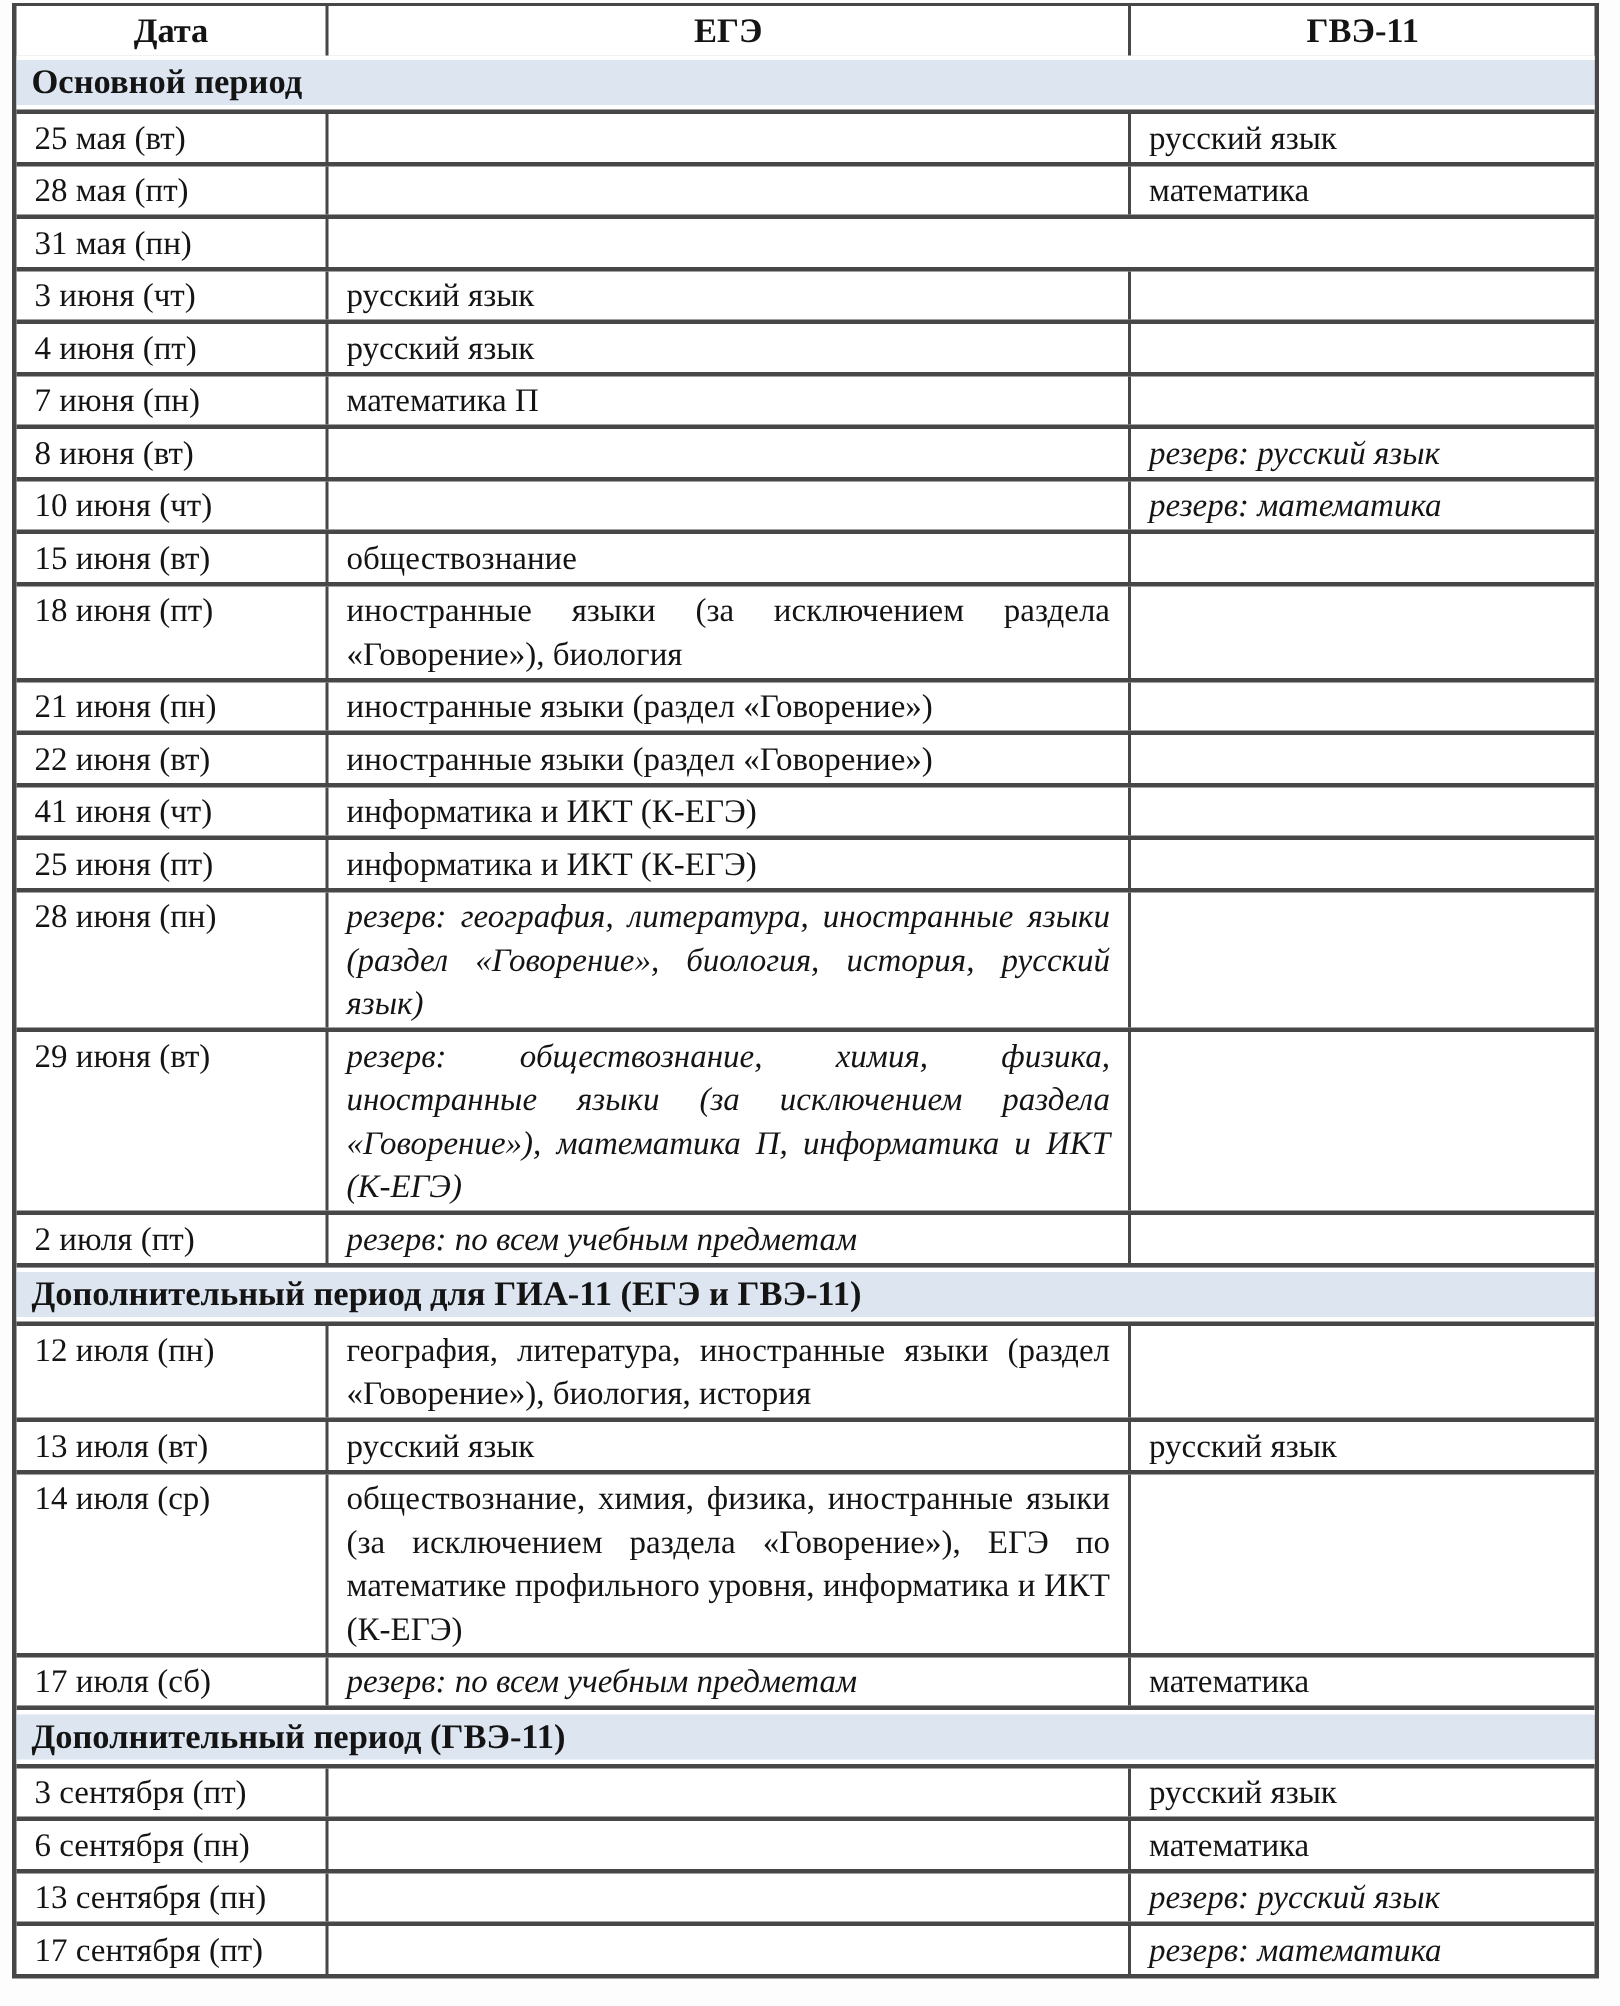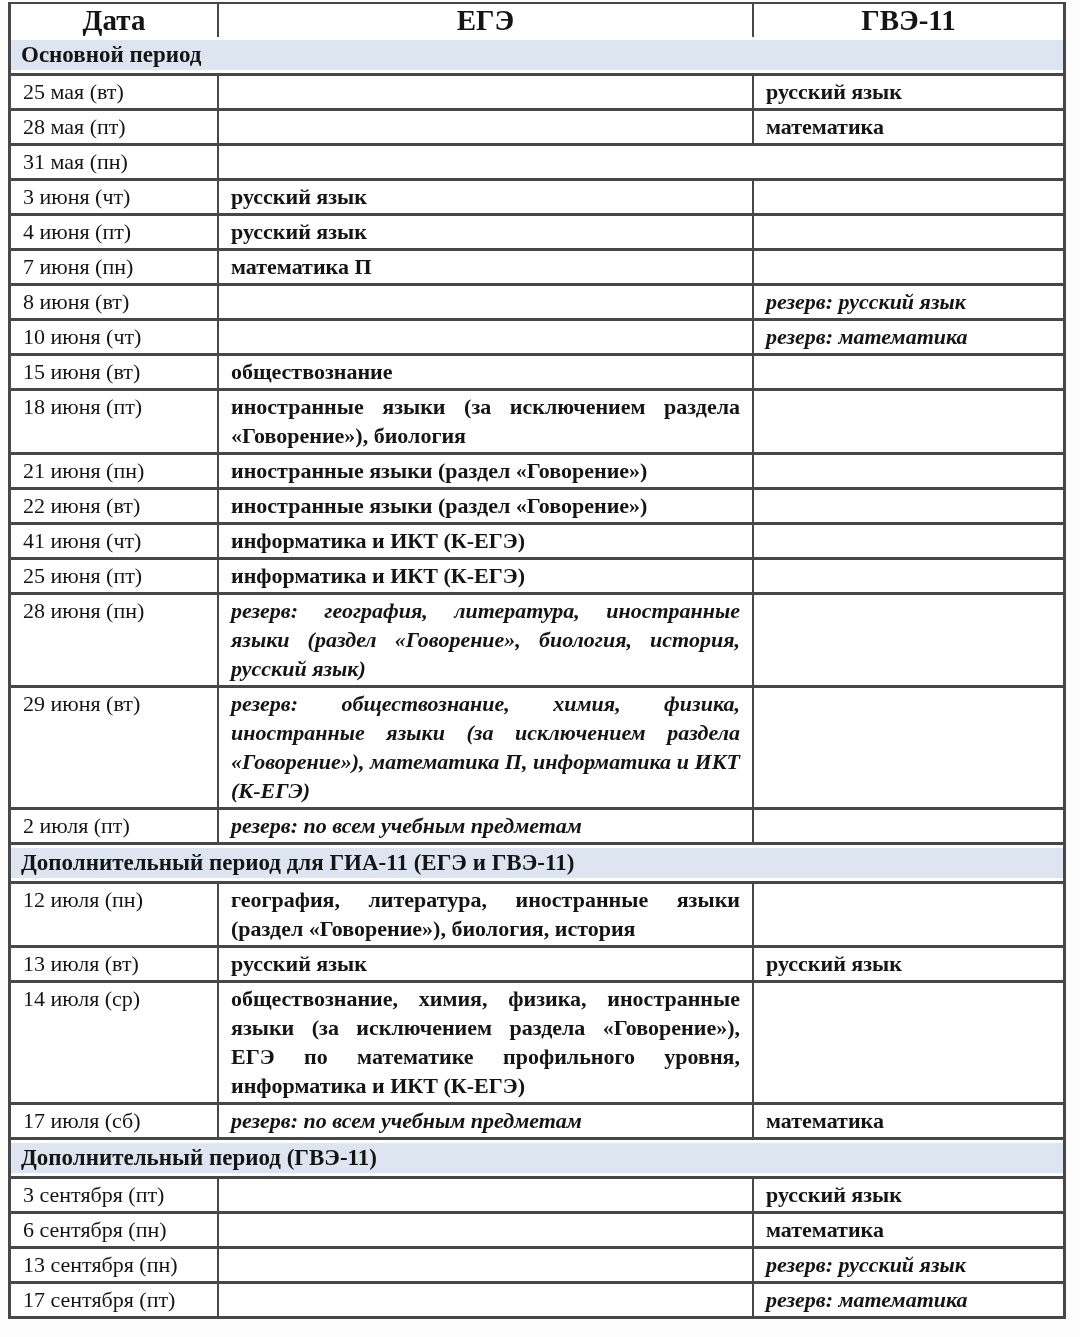--- a/index.html
+++ b/index.html
@@ -28,24 +28,24 @@
     border-top:3px solid var(--border);
     min-height:33px;
   }
   .row:first-child{border-top:none;}
   .cell{
     padding:1px 12px 2px 12px;
     font-size:22px;
     line-height:29px;
     display:block;
   }
-  .cell + .cell{border-left:2px solid var(--border);font-weight:bold;}
+  .cell + .cell{border-left:2px solid var(--border);}
   .header-row .cell{
     font-weight:bold;
-    font-size:29px;
+    font-size:23px;
     text-align:center;
     padding-top:2px;
   }
   .section-row{
     display:block;
     background:var(--band);
     box-shadow:inset 0 3px 0 #fff, inset 0 -3px 0 #fff;
   }
   .section-cell{
     font-weight:bold;

